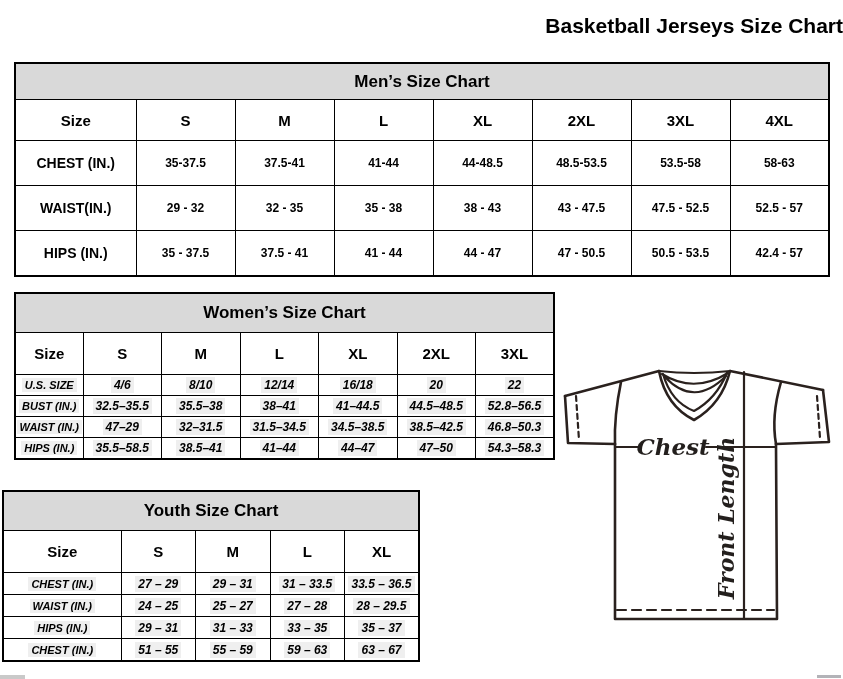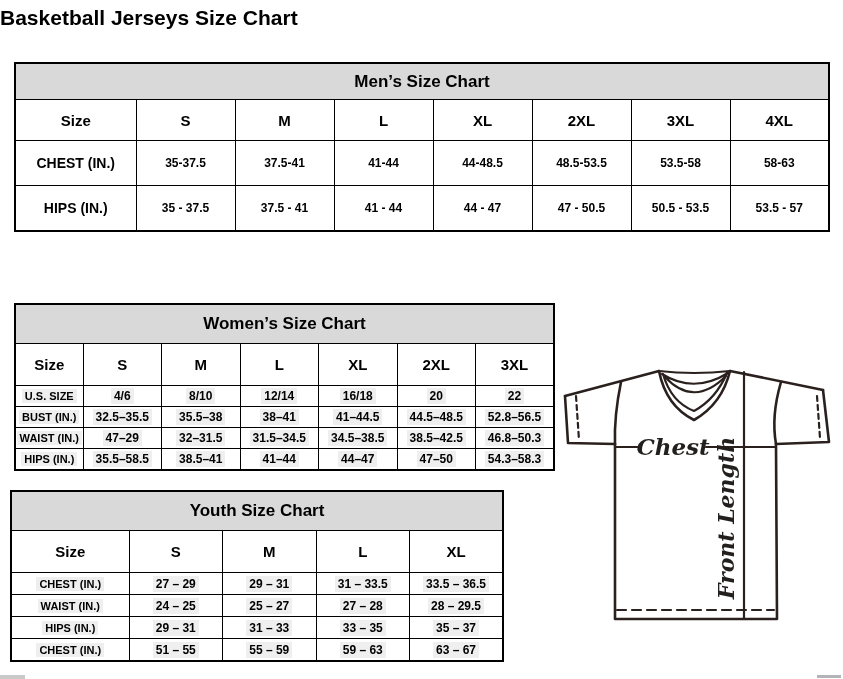--- a/index.html
+++ b/index.html
@@ -1,43 +1,43 @@
 <!DOCTYPE html>
 <html><head>
 <meta charset="utf-8">
 <style>
   html,body{margin:0;padding:0;background:#ffffff;}
   #canvas{position:relative;width:843px;height:679px;background:#ffffff;overflow:hidden;
           font-family:"Liberation Sans",sans-serif;color:#000;}
-  .page-title{position:absolute;left:0;top:6px;width:843px;text-align:left;
+  .page-title{position:absolute;left:0;top:14px;width:843px;text-align:right;
               font-size:21px;font-weight:bold;}
   table.tbl{position:absolute;border-collapse:collapse;table-layout:fixed;
             font-weight:bold;background:#fff;border:2px solid #000;}
   .tbl th,.tbl td{border:1.5px solid #000;text-align:center;vertical-align:middle;
                   padding:0;overflow:hidden;white-space:nowrap;}
   .tbl .band th{background:#d9d9d9;font-size:17px;}
   
   .men{left:14px;top:62px;width:816px;}
   .men .band th{height:35px;}
   .men .hdr th{height:40px;font-size:15px;}
   .men .data td{height:44px;font-size:12px;}
   .men .data td.lbl{font-size:14px;}
   
-  .women{left:14px;top:303px;width:541px;}
+  .women{left:14px;top:292px;width:541px;}
   .women .band th{height:38px;}
   .women .hdr th{height:41px;font-size:15px;}
   .women .data td{height:20px;font-size:12px;}
   .women .data td.lbl{font-size:11px;}
   
-  .youth{left:10px;top:490px;width:494px;}
+  .youth{left:2px;top:490px;width:418px;}
   .youth .band th{height:38px;}
   .youth .hdr th{height:41px;font-size:15px;}
   .youth .data td{height:21px;font-size:12px;}
   .youth .data td.lbl{font-size:11px;}
-  .hl{background:#efefef;padding:1px 3px;}
+  .hl{background:#efefef;padding:1px 3px;font-style:italic;}
   
   .jersey{position:absolute;left:550px;top:358px;width:292px;height:268px;}
   .jersey path,.jersey line{fill:none;stroke:#2a211e;stroke-width:2.6;
                             stroke-linecap:round;stroke-linejoin:round;}
   .jersey .thin{stroke-width:2.2;}
   .jersey text{fill:#231f1d;font-family:"DejaVu Serif","Liberation Serif",serif;
                font-style:italic;font-weight:bold;}
   
   .sb-left{position:absolute;left:0;top:675px;width:25px;height:4px;background:#c9c9c9;}
   .sb-right{position:absolute;left:817px;top:675px;width:24px;height:3px;background:#b3b3b8;}
@@ -78,28 +78,38 @@
       <td class="lbl">CHEST (IN.)</td>
       <td>35-37.5</td>
       <td>37.5-41</td>
       <td>41-44</td>
       <td>44-48.5</td>
       <td>48.5-53.5</td>
       <td>53.5-58</td>
       <td>58-63</td>
     </tr>
     <tr class="data">
+      <td class="lbl">WAIST(IN.)</td>
+      <td>29 - 32</td>
+      <td>32 - 35</td>
+      <td>35 - 38</td>
+      <td>38 - 43</td>
+      <td>43 - 47.5</td>
+      <td>47.5 - 52.5</td>
+      <td>52.5 - 57</td>
+    </tr>
+    <tr class="data">
       <td class="lbl">HIPS (IN.)</td>
       <td>35 - 37.5</td>
       <td>37.5 - 41</td>
       <td>41 - 44</td>
       <td>44 - 47</td>
       <td>47 - 50.5</td>
       <td>50.5 - 53.5</td>
-      <td>53.5 - 57</td>
+      <td>42.4 - 57</td>
     </tr>
   </tbody>
     </table>
 
   <table class="tbl women">
     <colgroup>
         <col style="width:68px">
         <col>
         <col>
         <col>

